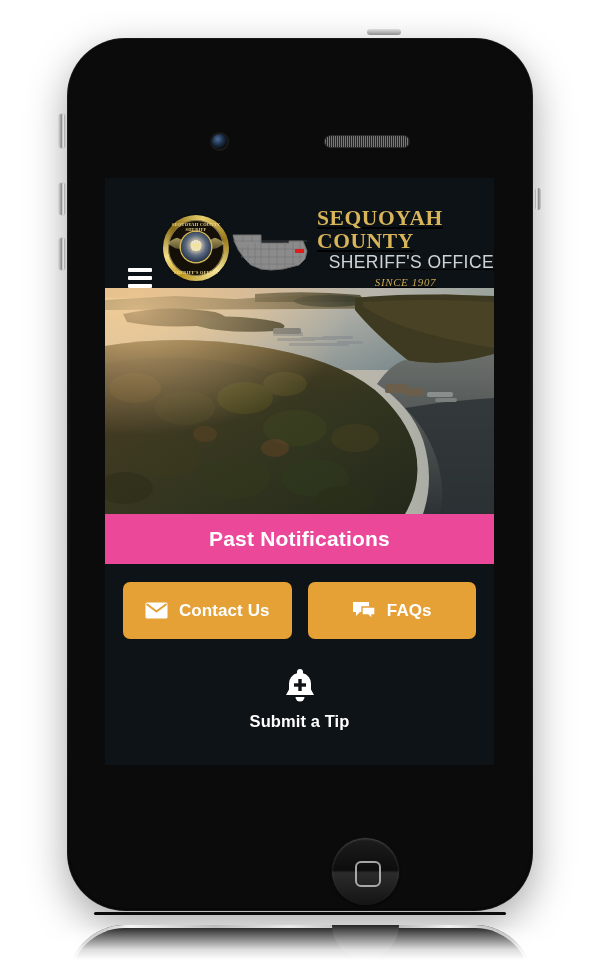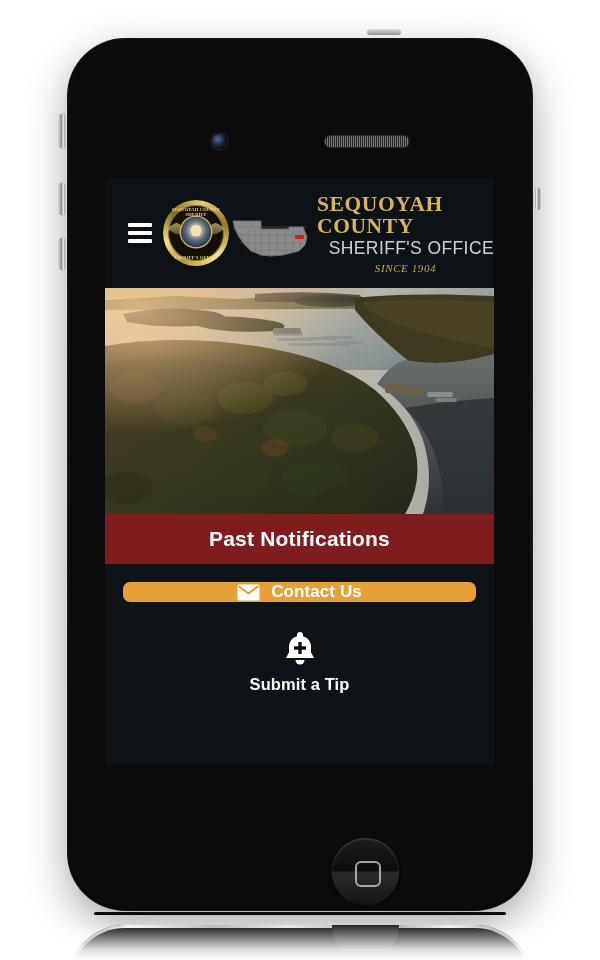--- a/index.html
+++ b/index.html
@@ -59,21 +59,21 @@
   .home-sq{position:absolute;left:50%;top:50%;width:22px;height:22px;margin:-11px 0 0 -11px;
     border:2px solid rgba(215,215,215,.75);border-radius:6px;}
 
   
   .screen{
     position:absolute;left:38px;top:140px;width:389px;height:587px;
     background:#0e1317;overflow:hidden;
   }
 
   
-  .app-header{position:relative;height:110px;background:#0d1217;display:flex;align-items:center;}
+  .app-header{position:relative;height:110px;background:#0d1217;display:flex;align-items:flex-end;text-decoration:underline;}
   .hamburger{width:46px;margin-left:12px;display:flex;flex-direction:column;gap:4px;align-items:center;cursor:pointer;}
   .hamburger span{display:block;width:24px;height:4px;background:#ffffff;border-radius:1px;}
 
   .brandwrap{display:flex;align-items:center;flex:1;}
   
   .badge{position:relative;width:66px;height:66px;border-radius:50%;flex:none;
     background:
       radial-gradient(circle at 50% 50%, #0b0b0b 0 30%, transparent 31%),
       conic-gradient(from 210deg,#c9a227,#f3e08a 12%,#8a6a14 28%,#e6cf6f 45%,#9b7a1c 62%,#f5e79a 80%,#b8931f 100%);
     box-shadow:0 0 2px rgba(0,0,0,.8);}
@@ -106,25 +106,25 @@
   .brand-2{font-family:"Liberation Sans",sans-serif;color:#cfd3d6;font-size:17.5px;
     letter-spacing:.4px;line-height:1.25;text-align:right;}
   .brand-3{font-family:"Liberation Serif",serif;font-style:italic;color:#c8a74e;
     font-size:11px;letter-spacing:.6px;text-align:center;margin-top:2px;}
 
   
   .hero{position:relative;height:226px;overflow:hidden;background:#1b1a14;}
   .hero svg{display:block;width:100%;height:100%;}
 
   
-  .banner{height:50px;background:#7f1d1d;display:flex;align-items:center;justify-content:center;cursor:pointer;}
+  .banner{height:50px;background:#ec4899;display:flex;align-items:center;justify-content:center;cursor:pointer;}
   .banner span{color:#ffffff;font-size:21px;font-weight:700;letter-spacing:.2px;}
 
   
-  .btnrow{display:flex;gap:16px;padding:18px 18px 12px 18px;flex-direction:column;}
+  .btnrow{display:flex;gap:16px;padding:18px 18px 12px 18px;}
   .obtn{flex:1;height:57px;background:#e5a136;border-radius:7px;display:flex;align-items:center;
     justify-content:center;gap:11px;cursor:pointer;}
   .obtn .lbl{color:#ffffff;font-size:17px;font-weight:700;letter-spacing:.1px;}
   .obtn svg{display:block;}
 
   
   .navrow{display:flex;padding:16px 6px 0 6px;flex-direction:column;}
   .navitem{flex:1;display:flex;flex-direction:column;align-items:center;gap:7px;cursor:pointer;}
   .navitem .nlbl{color:#ffffff;font-size:16.5px;font-weight:700;letter-spacing:.1px;white-space:nowrap;}
   .navitem svg{display:block;}
@@ -203,21 +203,21 @@
                   <path d="M17 16 V34"></path>
                   <path d="M11 18 V28"></path>
               </g>
               <rect x="64" y="20" width="9" height="4" fill="#e01b1b"></rect>
             </svg>
           </div>
 
           <div class="brandtext">
             <div class="brand-1">SEQUOYAH COUNTY</div>
             <div class="brand-2">SHERIFF'S OFFICE</div>
-            <div class="brand-3">SINCE 1904</div>
+            <div class="brand-3">SINCE 1907</div>
           </div>
 
         </div>
       </div>
 
       <div class="hero">
         <svg viewBox="0 0 389 226" preserveAspectRatio="none" aria-hidden="true">
           <defs>
             <linearGradient id="sky" x1="0" y1="0" x2="1" y2="0">
               <stop offset="0%" stop-color="#d6b286"></stop>
@@ -321,20 +321,29 @@
         <div class="obtn">
           <span>
             <svg width="23" height="17" viewBox="0 0 23 17" aria-hidden="true">
               <rect x="0.5" y="0.5" width="22" height="16" rx="1.5" fill="#fff"></rect>
               <path d="M1.5 2 L11.5 9.5 L21.5 2" fill="none" stroke="#e5a136" stroke-width="2.1" stroke-linejoin="round"></path>
             </svg>
           </span>
           <span class="lbl">Contact Us</span>
         </div>
 
+        <div class="obtn">
+          <span>
+            <svg width="24" height="20" viewBox="0 0 24 20" aria-hidden="true">
+              <path d="M1 1 H17 V11 H8 L4 15 V11 H1 Z" fill="#fff"></path>
+              <path d="M10 6 H23 V14 H20 V18 L16 14 H10 Z" fill="#fff" stroke="#e5a136" stroke-width="1.4"></path>
+            </svg>
+          </span>
+          <span class="lbl">FAQs</span>
+        </div>
 
       </div>
 
       <div class="navrow">
 
         <div class="navitem">
           <span>
             <svg width="36" height="38" viewBox="0 0 36 38" aria-hidden="true">
               <path d="M18 2 a3 3 0 0 1 3 3 v1.2 a10.5 10.5 0 0 1 8 10.2 v6 l3 5.6 H4 l3-5.6 v-6 a10.5 10.5 0 0 1 8-10.2 V5 a3 3 0 0 1 3-3 Z" fill="#fff"></path>
               <path d="M13.5 30 h9 a4.5 4.5 0 0 1 -9 0 Z" fill="#fff"></path>

